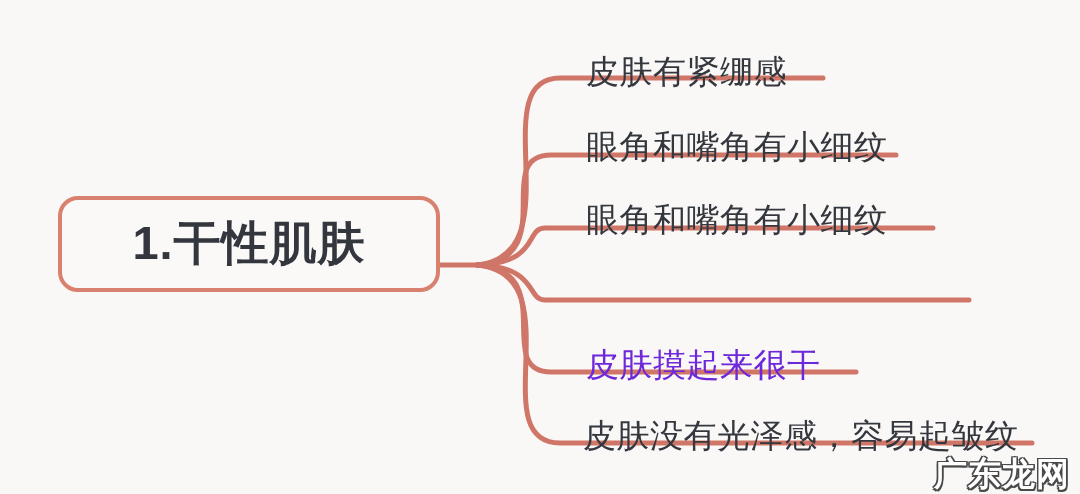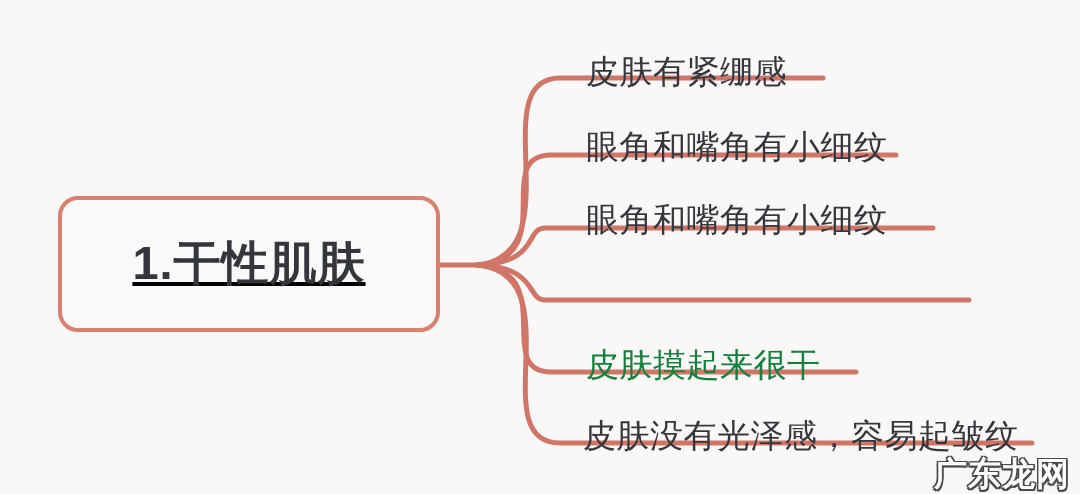--- a/index.html
+++ b/index.html
@@ -87,25 +87,25 @@
   <svg id="branch-svg" viewBox="0 0 1080 494" preserveAspectRatio="none">
       <path d="M 440 265 L 477 265" fill="none" stroke="#cf7668" stroke-width="5" stroke-linecap="round" stroke-linejoin="round"></path>
       <path d="M 477 265 C 575 255.65, 482 78, 560 78 L 823 78" fill="none" stroke="#cf7668" stroke-width="5" stroke-linecap="round" stroke-linejoin="round"></path>
       <path d="M 477 265 C 562 259.5, 490.5 155, 551 155 L 896 155" fill="none" stroke="#cf7668" stroke-width="5" stroke-linecap="round" stroke-linejoin="round"></path>
       <path d="M 477 265 C 540.1 263.15, 524.65 228, 545 228 L 933 228" fill="none" stroke="#cf7668" stroke-width="5" stroke-linecap="round" stroke-linejoin="round"></path>
       <path d="M 477 265 C 539.5 266.75, 525.75 300, 545 300 L 969 300" fill="none" stroke="#cf7668" stroke-width="5" stroke-linecap="round" stroke-linejoin="round"></path>
       <path d="M 477 265 C 561.1 270.35, 492.15 372, 551 372 L 856 372" fill="none" stroke="#cf7668" stroke-width="5" stroke-linecap="round" stroke-linejoin="round"></path>
       <path d="M 477 265 C 575 273.9, 482 443, 560 443 L 1032 443" fill="none" stroke="#cf7668" stroke-width="5" stroke-linecap="round" stroke-linejoin="round"></path>
     </svg>
 
-  <div class="root-node" style="left: 58px; top: 196px; width: 382px; height: 136px; border-color: rgb(217, 129, 111); background: rgb(251, 249, 248); text-decoration: underline;">
+  <div class="root-node" style="left: 58px; top: 196px; width: 382px; height: 96px; border-color: rgb(217, 129, 111); background: rgb(251, 249, 248);">
     <span class="root-label" style="color: rgb(51, 55, 61);">1.干性肌肤</span>
   </div>
 
   <div class="branch-label" style="left: 586px; top: 36px; color: rgb(52, 56, 62);">皮肤有紧绷感</div>
   <div class="branch-label" style="left: 586px; top: 111px; color: rgb(52, 56, 62);">眼角和嘴角有小细纹</div>
   <div class="branch-label" style="left: 586px; top: 184px; color: rgb(52, 56, 62);">眼角和嘴角有小细纹</div>
-  <div class="branch-label" style="left: 586px; top: 329px; color: #15803d;">皮肤摸起来很干</div>
+  <div class="branch-label" style="left: 586px; top: 329px; color: #6d28d9;">皮肤摸起来很干</div>
   <div class="branch-label" style="left: 583px; top: 400px; color: rgb(52, 56, 62);">皮肤没有光泽感，容易起皱纹</div>
 
   <div class="watermark">广东龙网</div>
 
 </div>
 
 </body></html>

